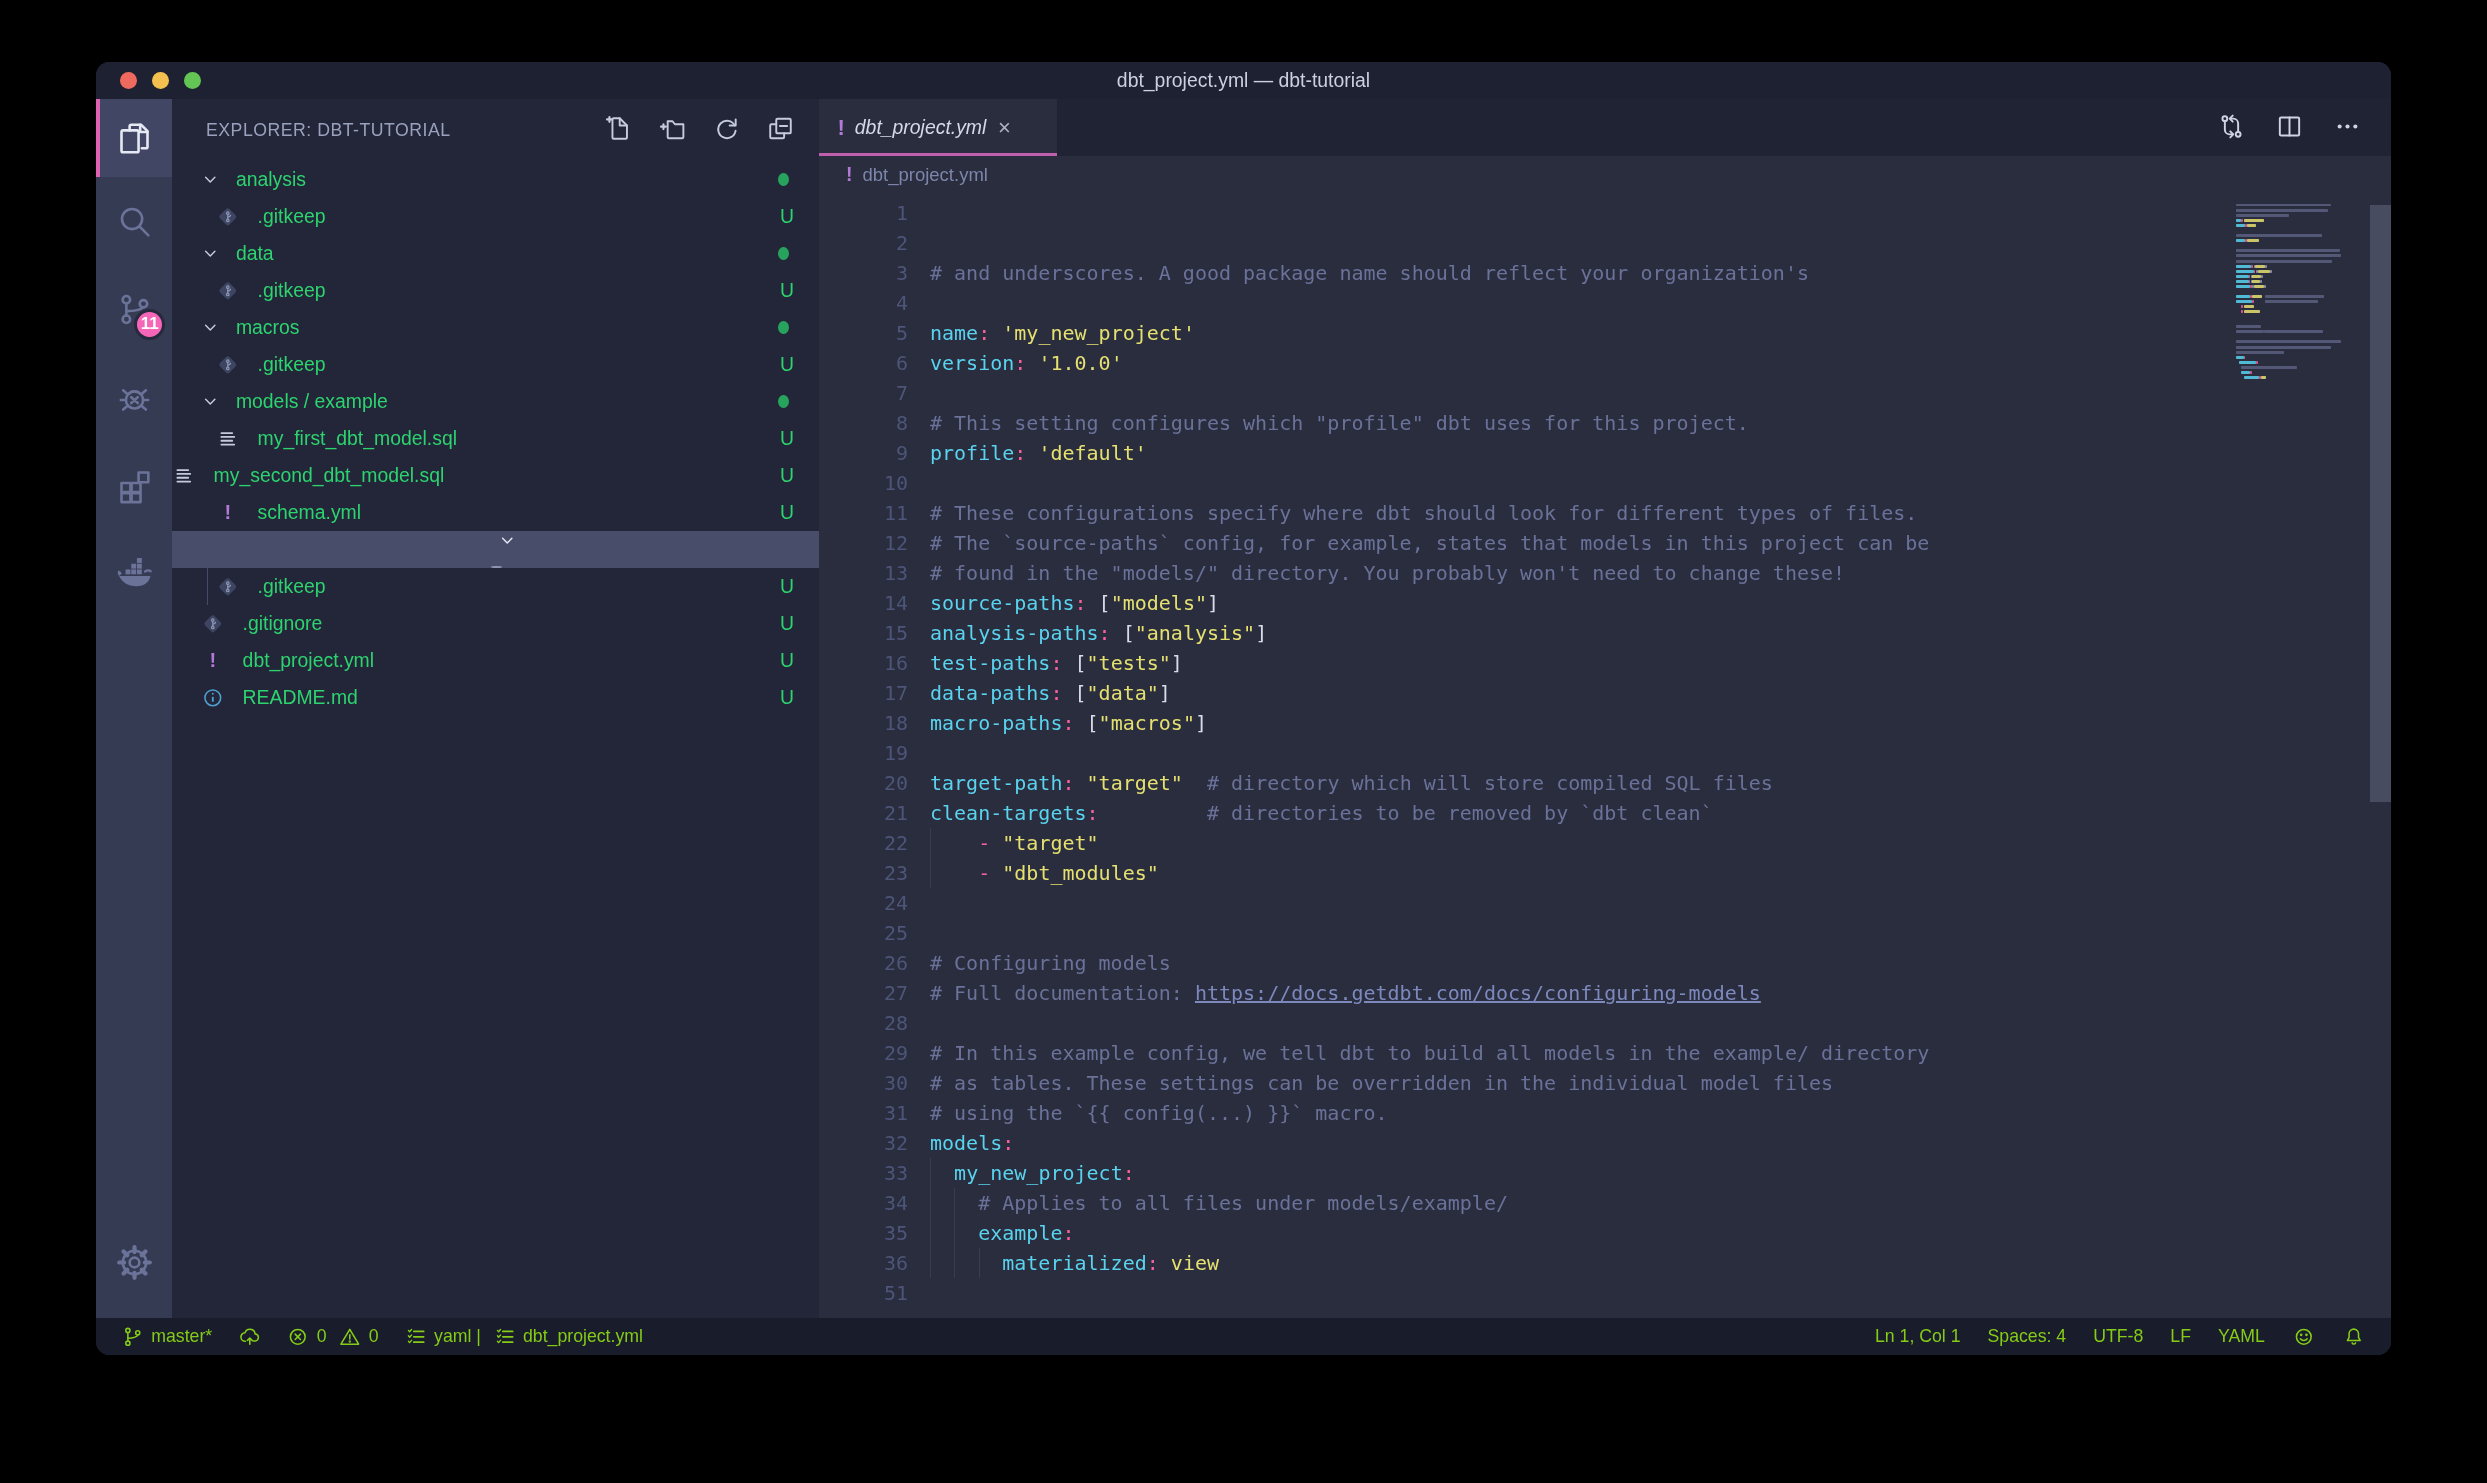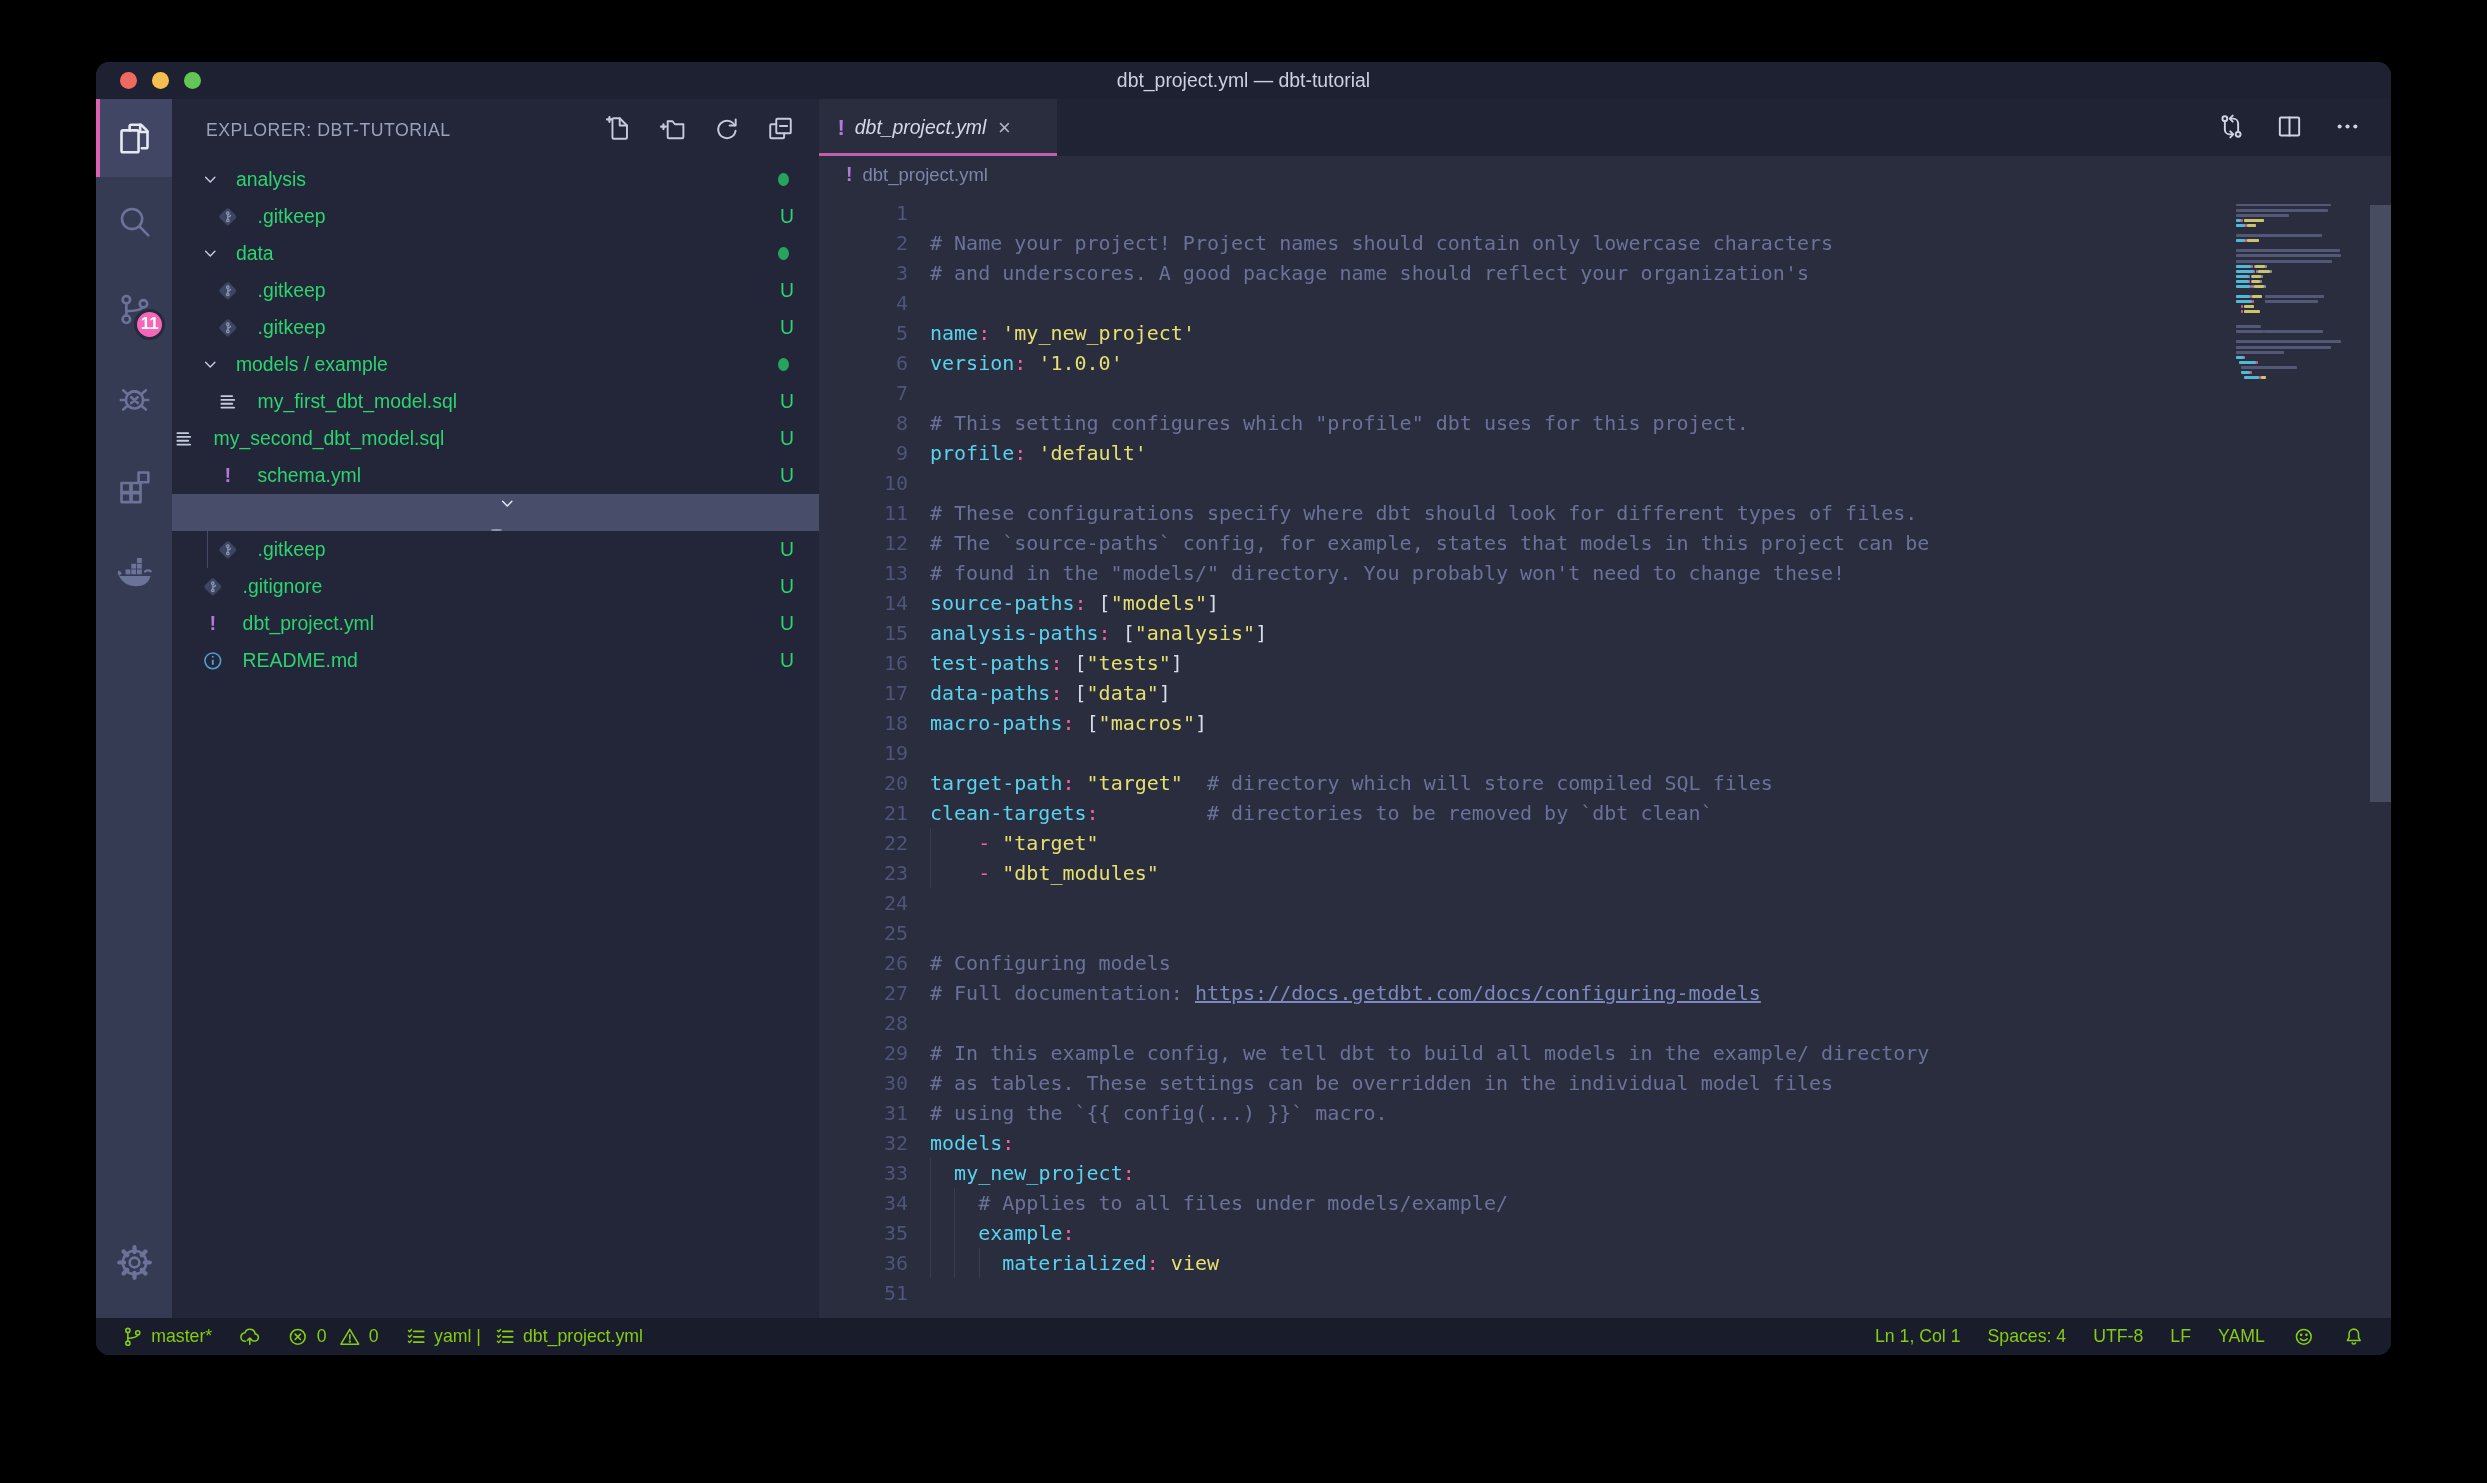--- a/index.html
+++ b/index.html
@@ -212,20 +212,27 @@
                     <path d="M12 9.5v5"></path>
                     <circle cx="12" cy="8.3" r="1.25"></circle>
                     <circle cx="12" cy="15.7" r="1.25"></circle>
                     <path d="M12 12c1.8 0 2.8-1 2.8-2.2"></path>
                   </g>
                 </svg>
               </span>
               <span class="label">.gitkeep</span>
               <span class="badge-u">U</span>
             </div>
+            <div class="row" style="padding-left: 29px;">
+              <span class="chev"><svg viewBox="0 0 24 24" fill="none" stroke="currentColor" stroke-width="1.6" stroke-linecap="round" stroke-linejoin="round">
+                  <path d="M6 9.5l6 6 6-6" stroke-width="1.9"></path>
+                </svg></span>
+              <span class="label">macros</span>
+              <span class="badge-dot"></span>
+            </div>
             <div class="row" style="padding-left: 44px;">
               <span class="ficon">
                 <svg viewBox="0 0 24 24">
                   <rect x="5.2" y="5.2" width="13.6" height="13.6" rx="2.5" transform="rotate(45 12 12)" fill="#3d4560"></rect>
                   <g stroke="#8d96b8" stroke-width="1.3" fill="#3d4560">
                     <path d="M12 9.5v5"></path>
                     <circle cx="12" cy="8.3" r="1.25"></circle>
                     <circle cx="12" cy="15.7" r="1.25"></circle>
                     <path d="M12 12c1.8 0 2.8-1 2.8-2.2"></path>
                   </g>
@@ -358,21 +365,21 @@
                 </svg></span>
             </div>
         </div>
         <div class="breadcrumb">
           <span class="yaml-bang" style="font-size:19.4px">!</span>
           <span class="label">dbt_project.yml</span>
         </div>
         <div class="codearea">
           <div class="codewrap" id="codewrap">
               <div class="cl"><span class="ln">1</span><span class="lc"></span></div>
-              <div class="cl"><span class="ln">2</span><span class="lc"><span class="tk-c"># Name your project! Project names should contain only lowercase characters</span></span></div>
+              <div class="cl"><span class="ln">2</span></div>
               <div class="cl"><span class="ln">3</span><span class="lc"><span class="tk-c"># and underscores. A good package name should reflect your organization's</span></span></div>
               <div class="cl"><span class="ln">4</span></div>
               <div class="cl"><span class="ln">5</span><span class="lc"><span class="tk-k">name</span><span class="tk-p">:</span><span class="tk-t"> </span><span class="tk-s">'my_new_project'</span></span></div>
               <div class="cl"><span class="ln">6</span><span class="lc"><span class="tk-k">version</span><span class="tk-p">:</span><span class="tk-t"> </span><span class="tk-s">'1.0.0'</span></span></div>
               <div class="cl"><span class="ln">7</span><span class="lc"></span></div>
               <div class="cl"><span class="ln">8</span><span class="lc"><span class="tk-c"># This setting configures which "profile" dbt uses for this project.</span></span></div>
               <div class="cl"><span class="ln">9</span><span class="lc"><span class="tk-k">profile</span><span class="tk-p">:</span><span class="tk-t"> </span><span class="tk-s">'default'</span></span></div>
               <div class="cl"><span class="ln">10</span><span class="lc"></span></div>
               <div class="cl"><span class="ln">11</span><span class="lc"><span class="tk-c"># These configurations specify where dbt should look for different types of files.</span></span></div>
               <div class="cl"><span class="ln">12</span><span class="lc"><span class="tk-c"># The `source-paths` config, for example, states that models in this project can be</span></span></div>

